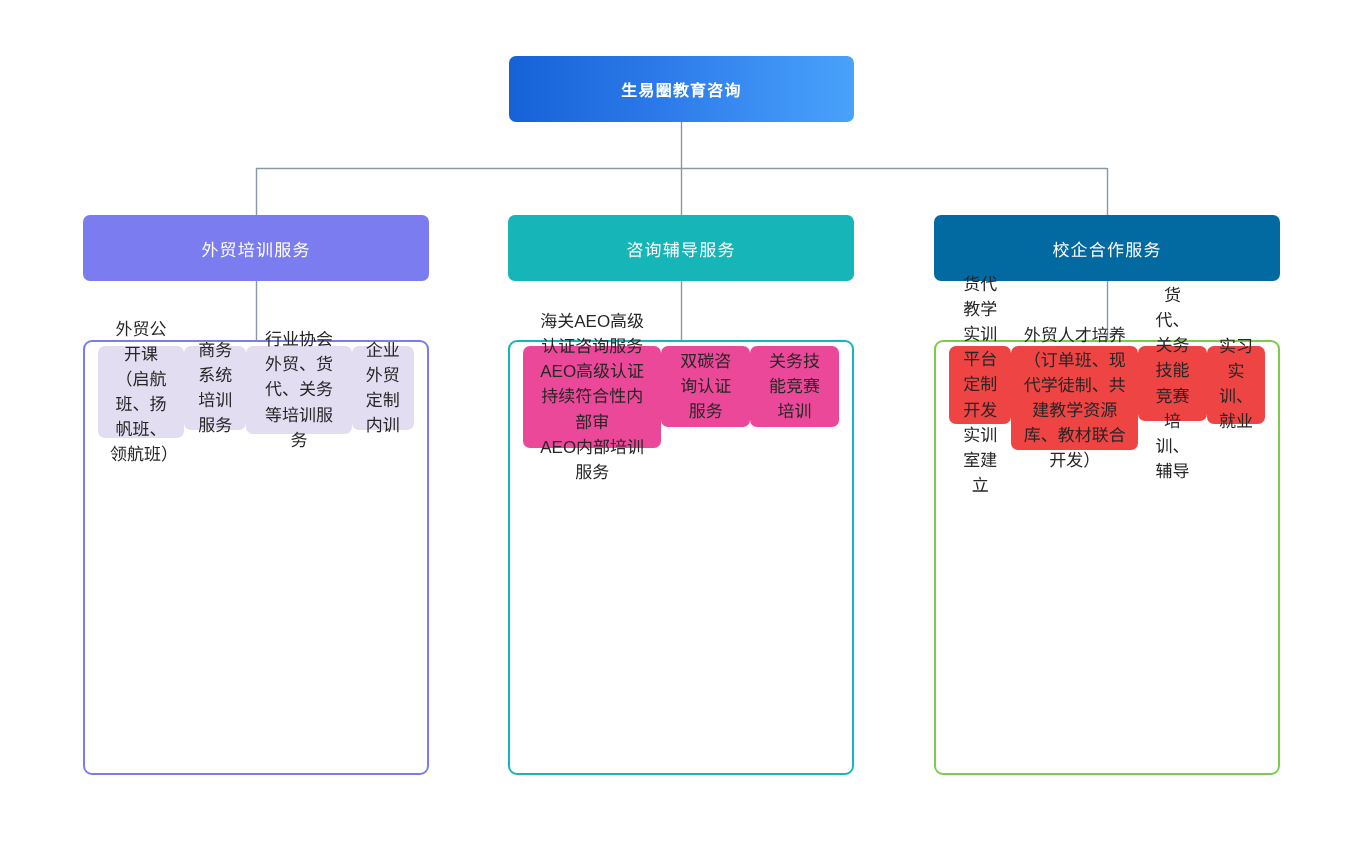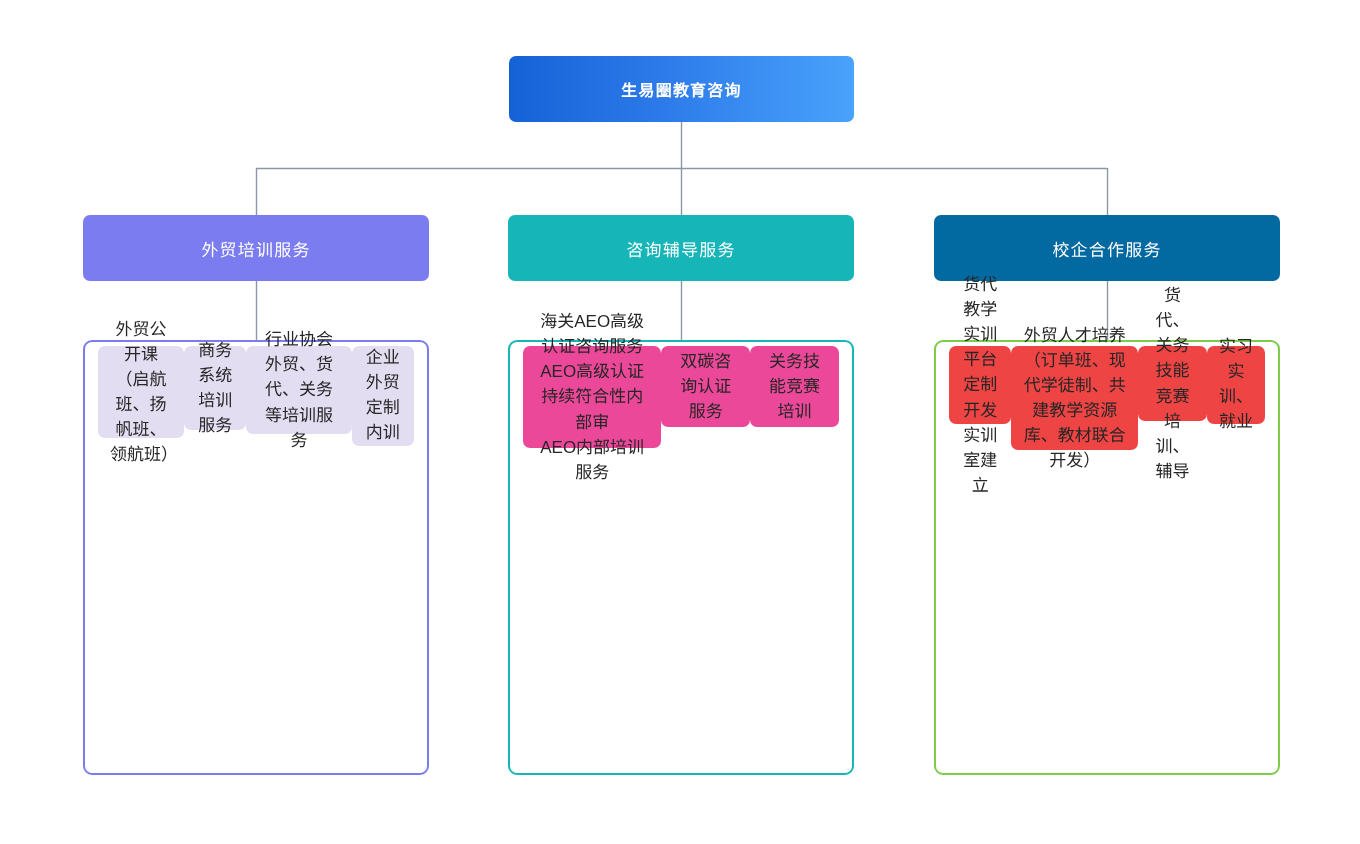--- a/index.html
+++ b/index.html
@@ -115,21 +115,21 @@
     white-space: pre-line;
   }
   .container-left   .child-item { background: #e3ddf2; }
   .container-middle .child-item { background: #ec4899; }
   .container-right  .child-item { background: #ef4444; }
 
   
   .container-left  .child-item:nth-child(1) { height: 92px; }
   .container-left  .child-item:nth-child(2) { height: 84px; }
   .container-left  .child-item:nth-child(3) { height: 88px; }
-  .container-left  .child-item:nth-child(4) { height: 100px; font-family: Liberation Mono, monospace; }
+  .container-left  .child-item:nth-child(4) { height: 84px; }
 
   .container-middle .child-item:nth-child(1) { height: 102px; }
   .container-middle .child-item:nth-child(2) { height: 81px; }
   .container-middle .child-item:nth-child(3) { height: 81px; }
   .container-middle .child-item:nth-child(4) { height: 81px; }
 
   .container-right .child-item:nth-child(1) { height: 78px; }
   .container-right .child-item:nth-child(2) { height: 104px; }
   .container-right .child-item:nth-child(3) { height: 75px; }
   .container-right .child-item:nth-child(4) { height: 78px; font-family: Liberation Mono, monospace; }

